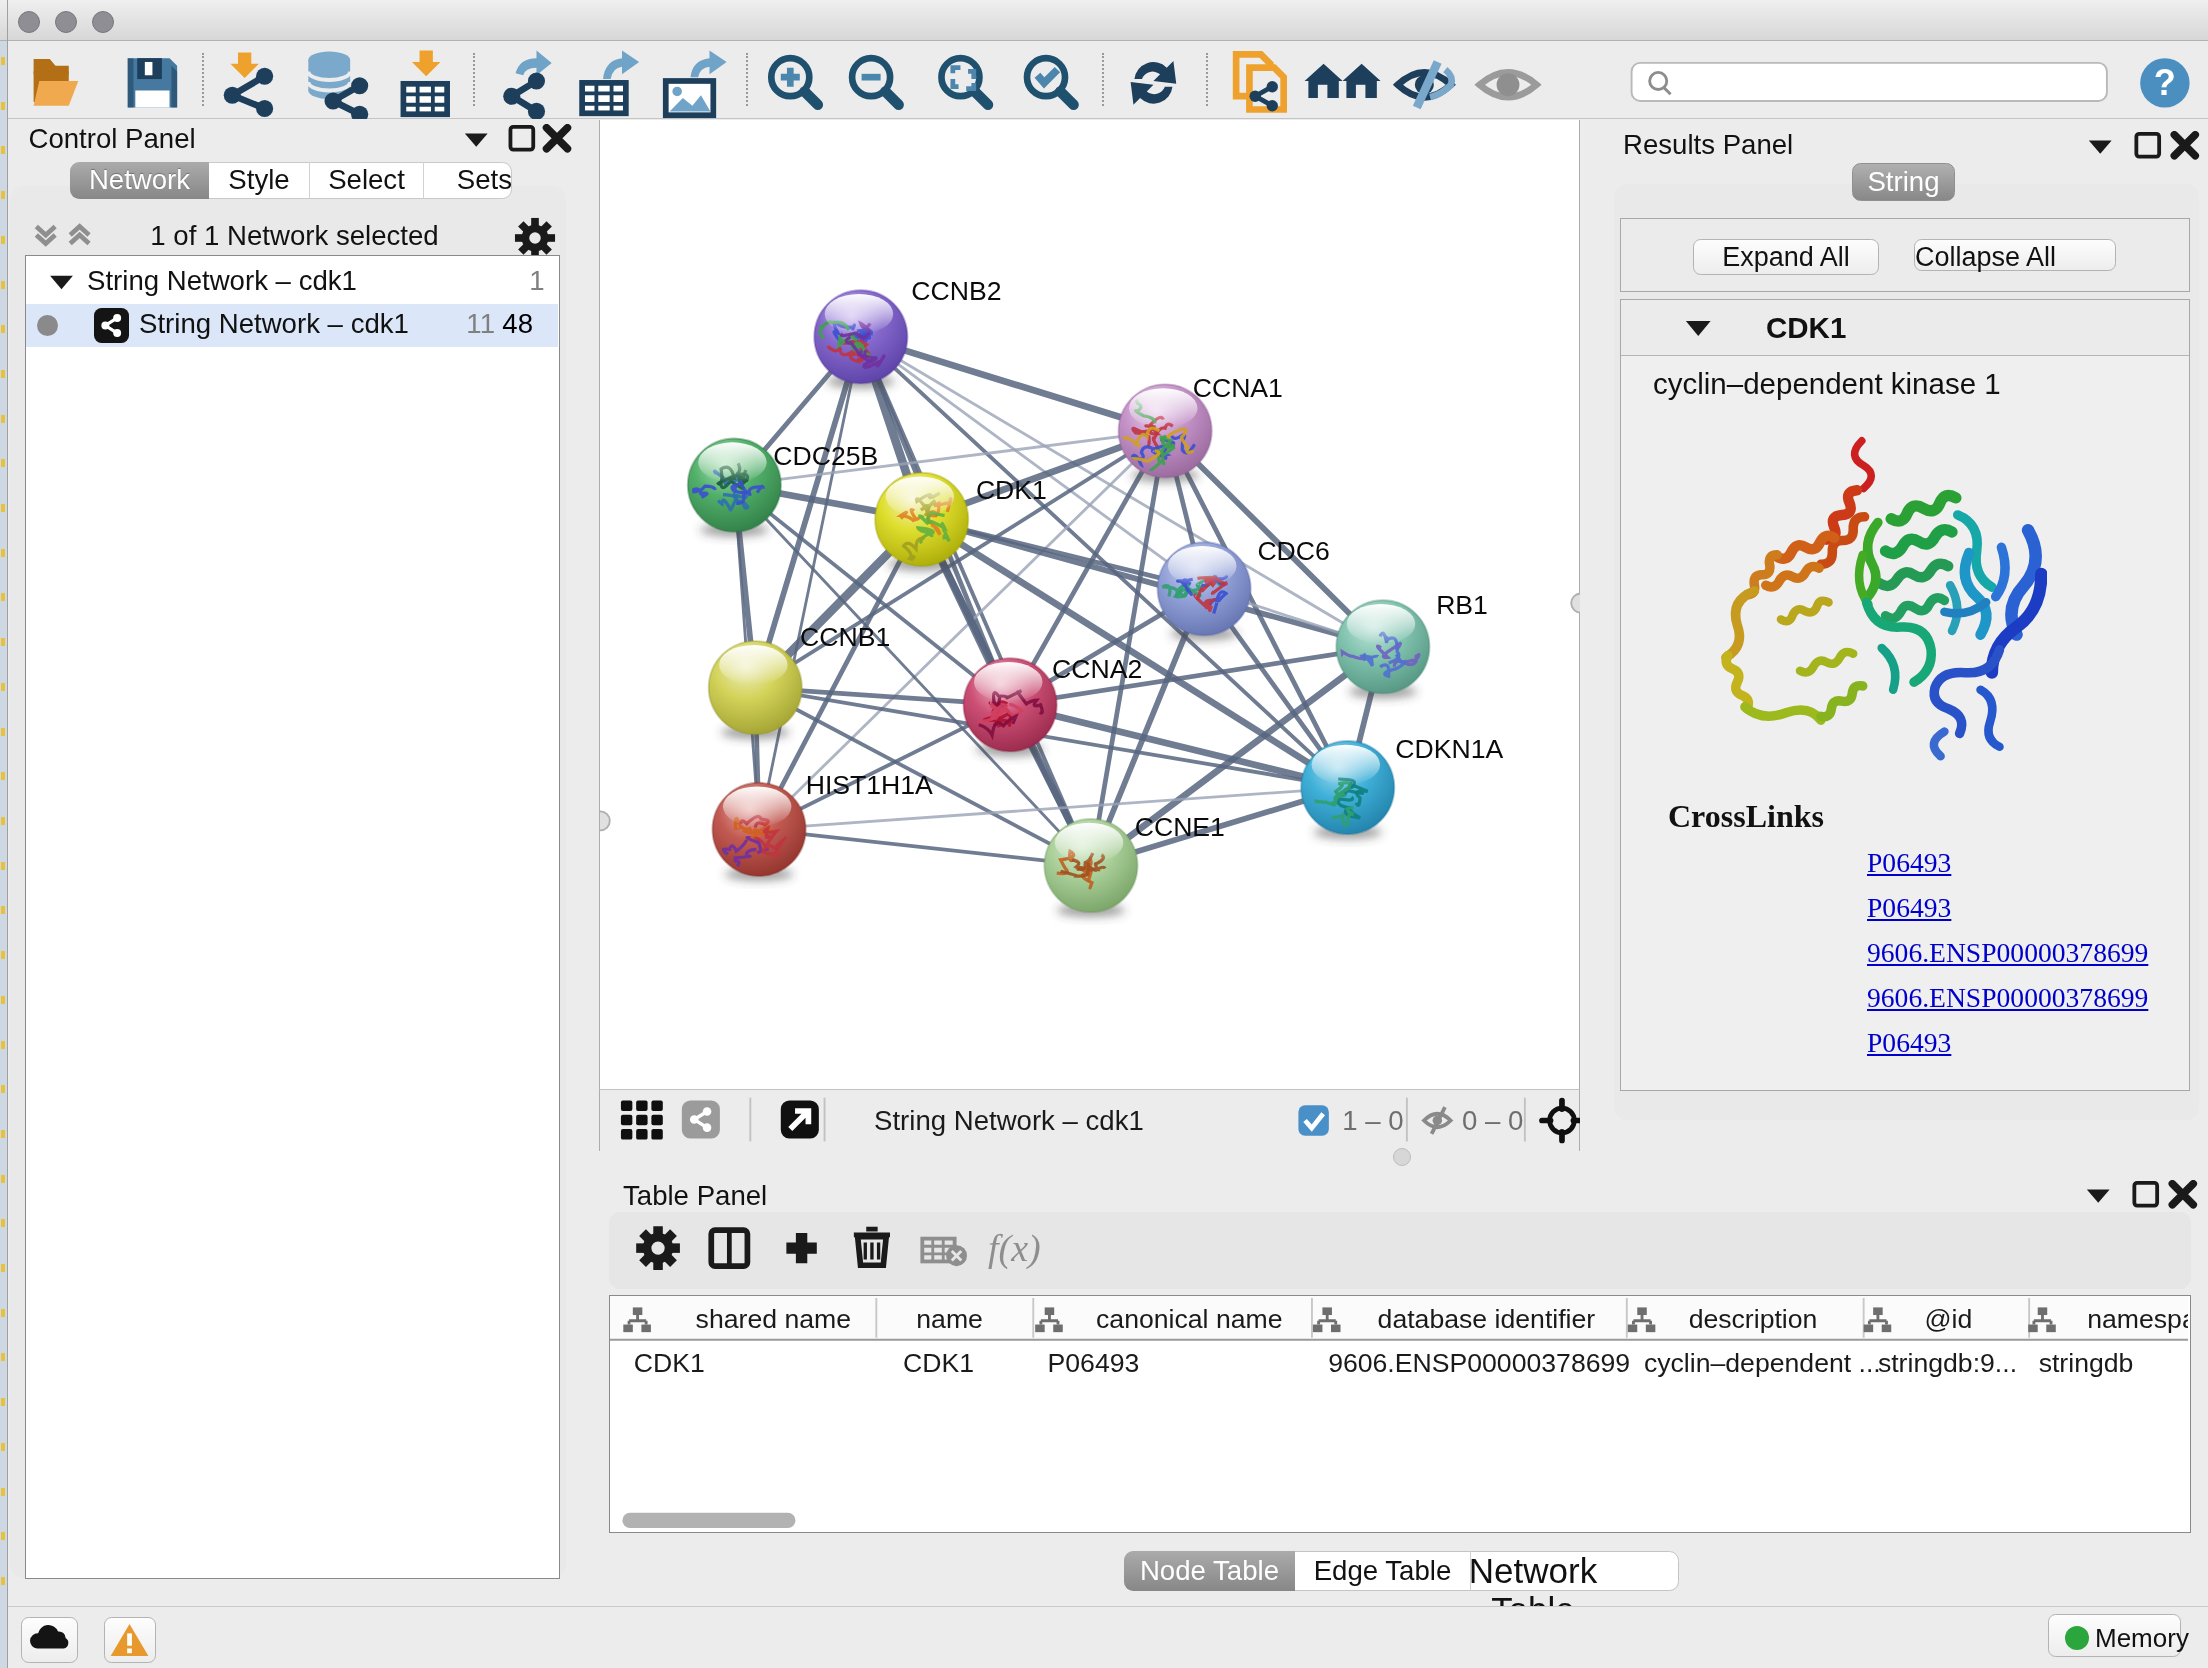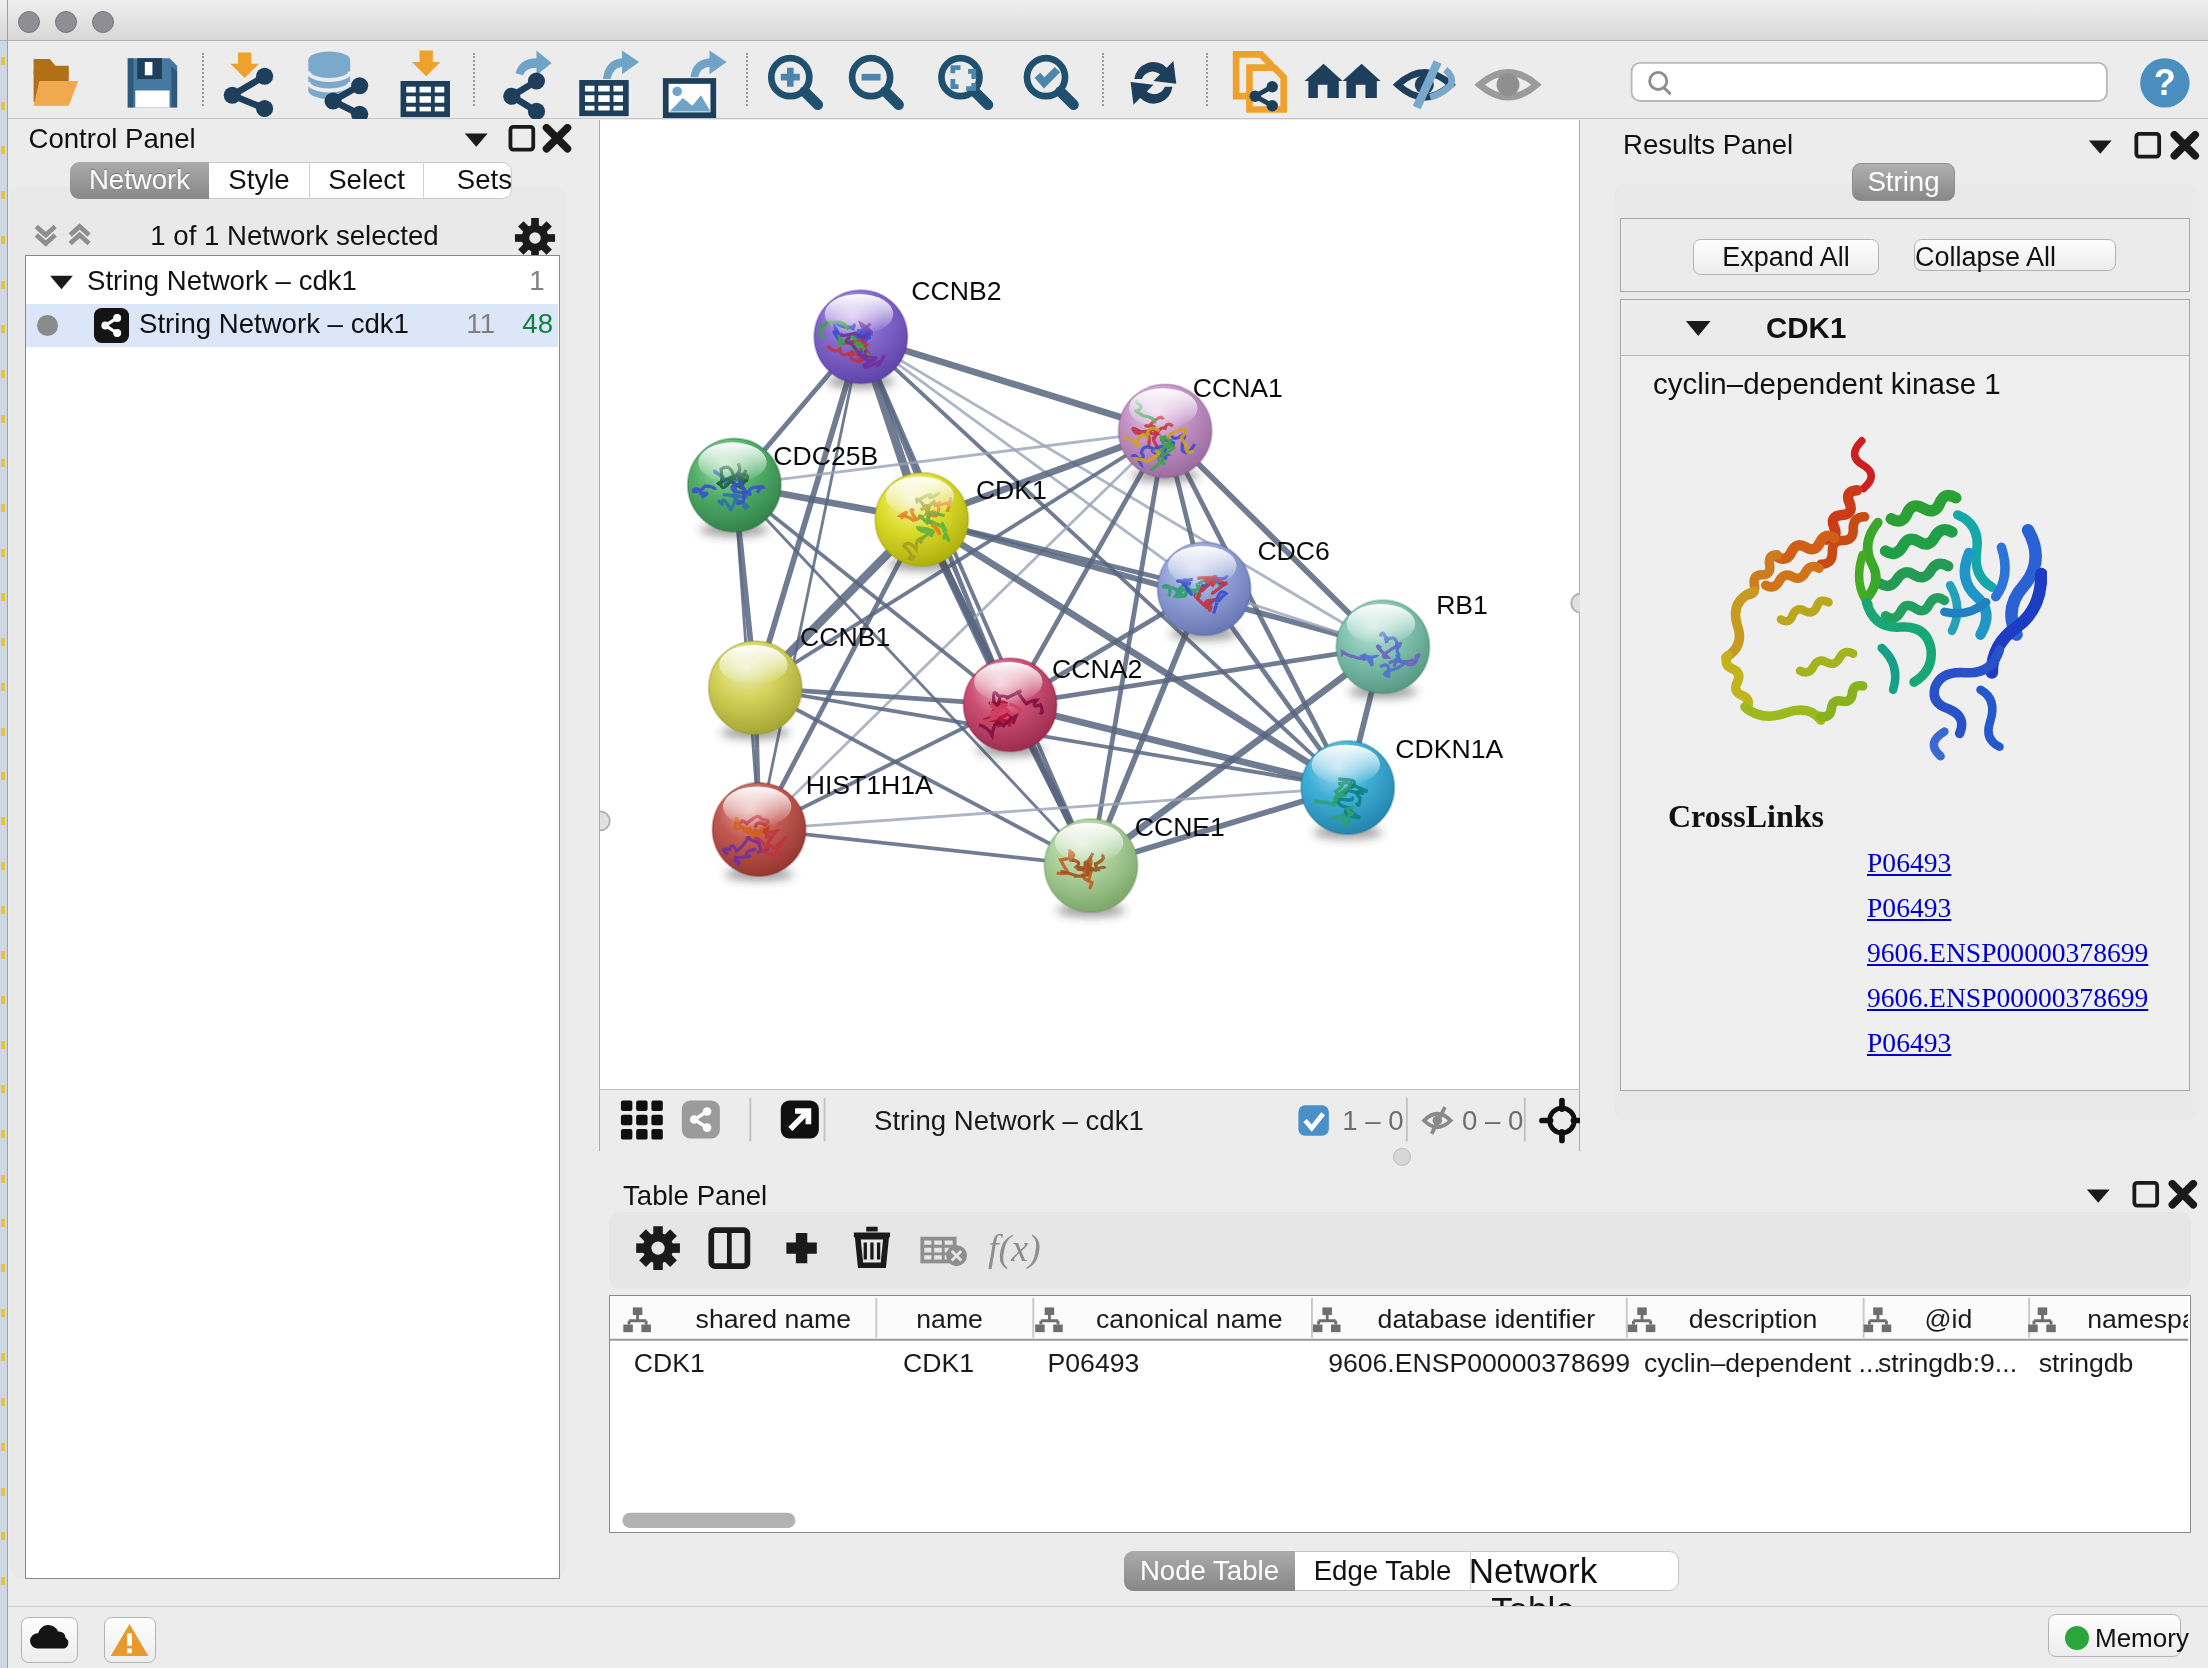--- a/index.html
+++ b/index.html
@@ -276,21 +276,21 @@
       <rect width="37" height="37" rx="8" fill="#141414"></rect>
       <g fill="#fff">
         <circle cx="24.5" cy="10.5" r="4.2"></circle>
           <circle cx="12" cy="18.5" r="4.2"></circle>
           <circle cx="24.5" cy="26.5" r="4.2"></circle>
         <path d="M24.5,10.5 L12,18.5 L24.5,26.5" stroke="#fff" stroke-width="3.4" fill="none"></path>
       </g>
     </svg>
     <span class="abs" style="left:113px;top:3.8px;font-size:27.6px;">String Network – cdk1</span>
     <span class="abs" style="right:63px;top:3.8px;font-size:27.6px;color:#808080;">11</span>
-    <span class="abs" style="right:5px;top:3.8px;font-size:27.6px;color:#15803d;">48</span>
+    <span class="abs" style="right:25px;top:3.8px;font-size:27.6px;color:#000000;">48</span>
   </div>
 </div>
 <div id="netview">
     <svg class="abs" style="left:0;top:0;" width="981" height="969" viewBox="0 0 1031 1019">
 <defs>
 <filter id="blur5" x="-60%" y="-60%" width="220%" height="220%">
           <feGaussianBlur stdDeviation="5"></feGaussianBlur>
         </filter>
 <linearGradient id="shine" x1="0" y1="0" x2="0" y2="1">
           <stop offset="0" stop-color="#ffffff" stop-opacity="0.98"></stop>

